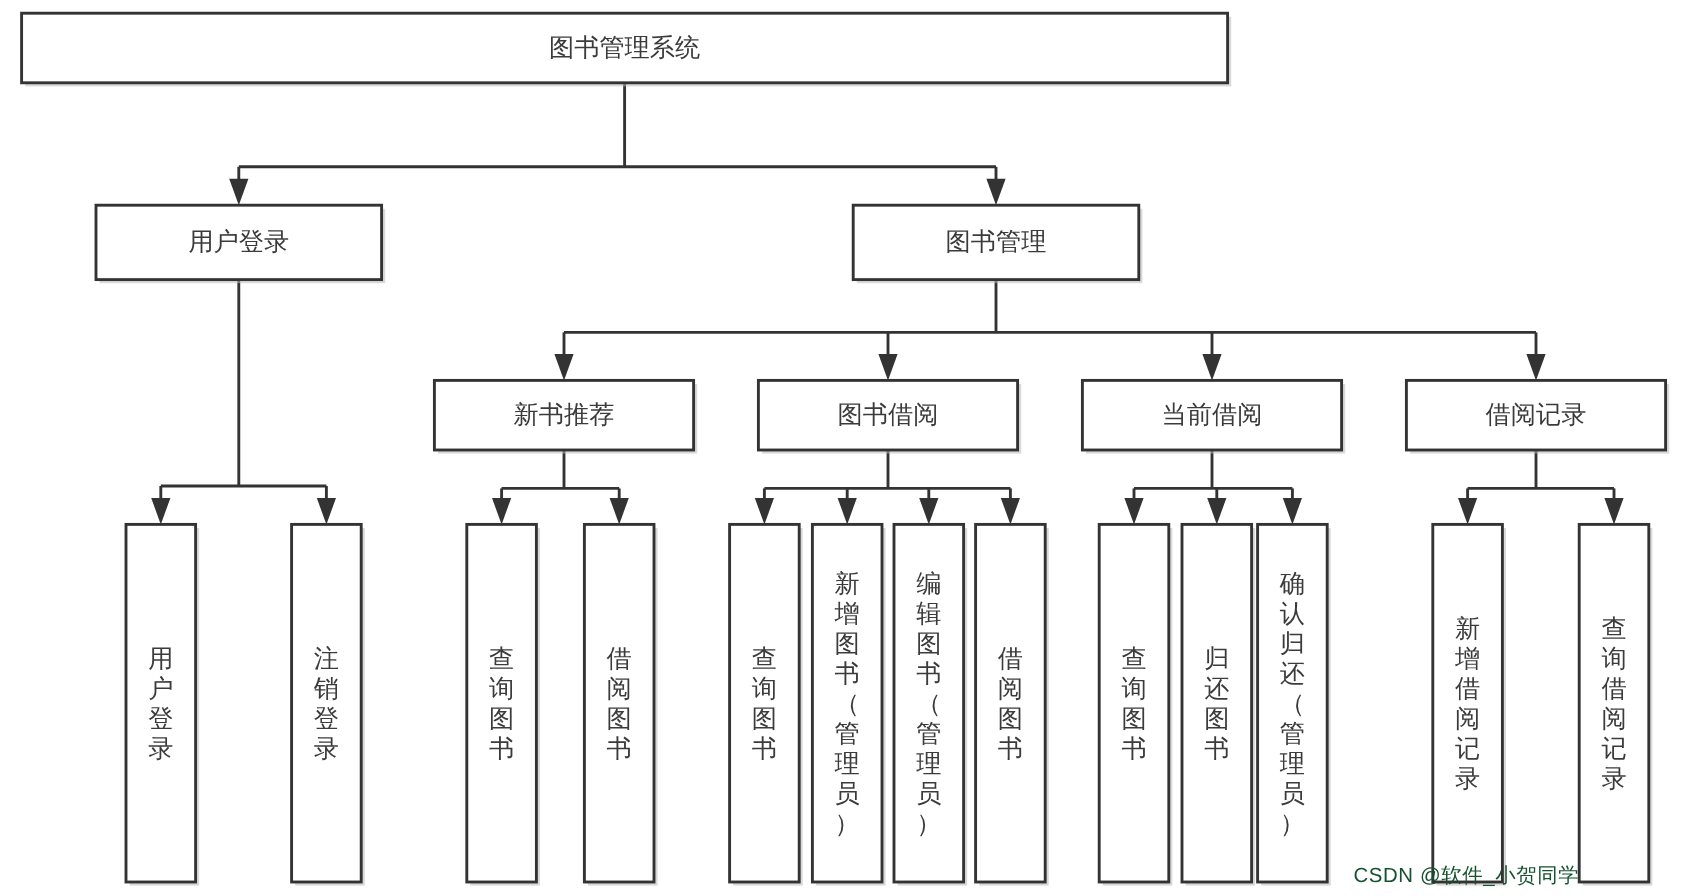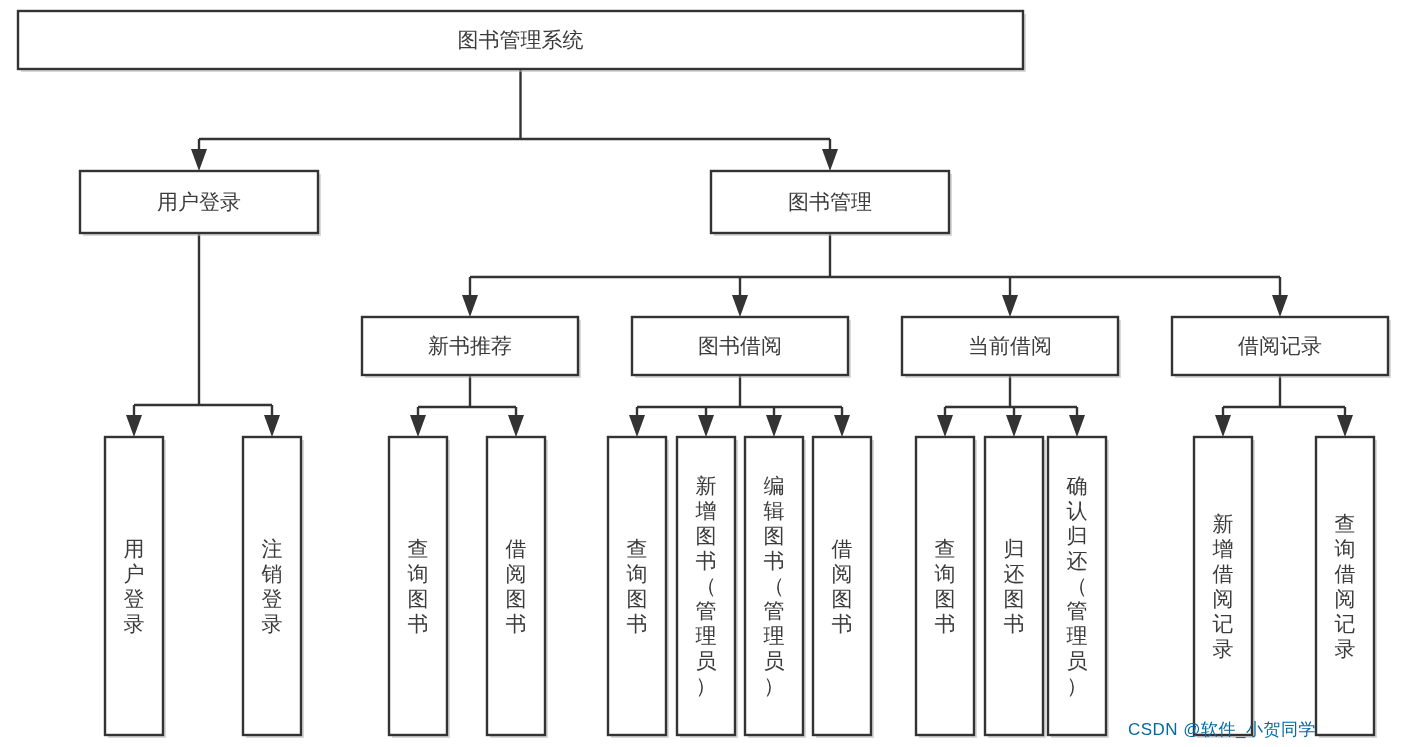--- a/index.html
+++ b/index.html
@@ -57,21 +57,21 @@
     font-family: "Liberation Sans", "DejaVu Sans", sans-serif;
     font-size: 21px;
     text-anchor: middle;
   }
   .watermark {
     position: absolute;
     right: 10px;
     bottom: 6px;
     font-family: "Liberation Sans", "DejaVu Sans", sans-serif;
     font-size: 17px;
-    color: #0369a1;
+    color: #14532d;
     white-space: nowrap;
     letter-spacing: 0.5px;
     pointer-events: none;
   }
 </style>
 </head>
 <body>
 
 <div id="chart-root">
 

